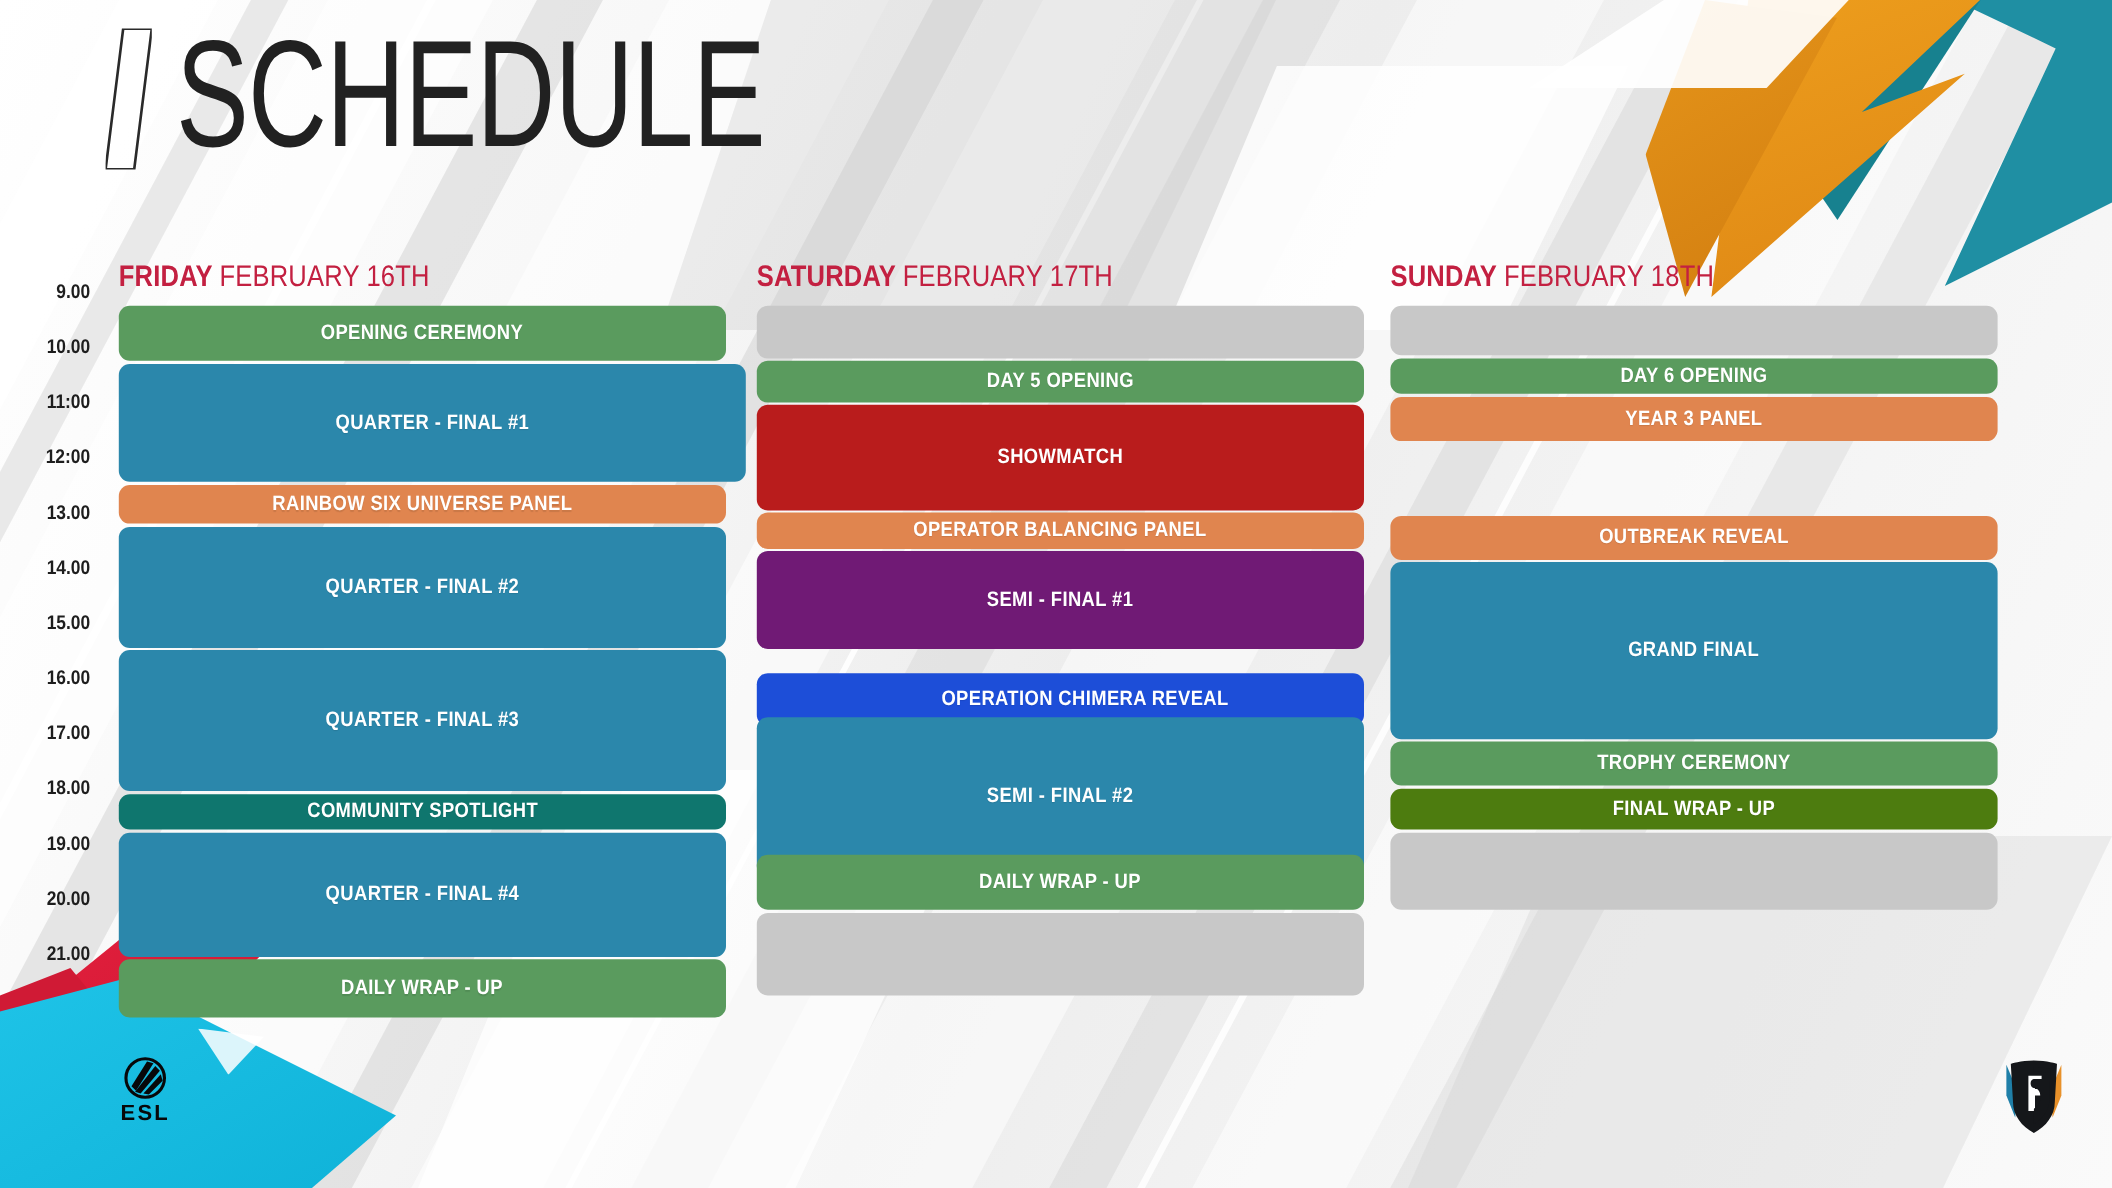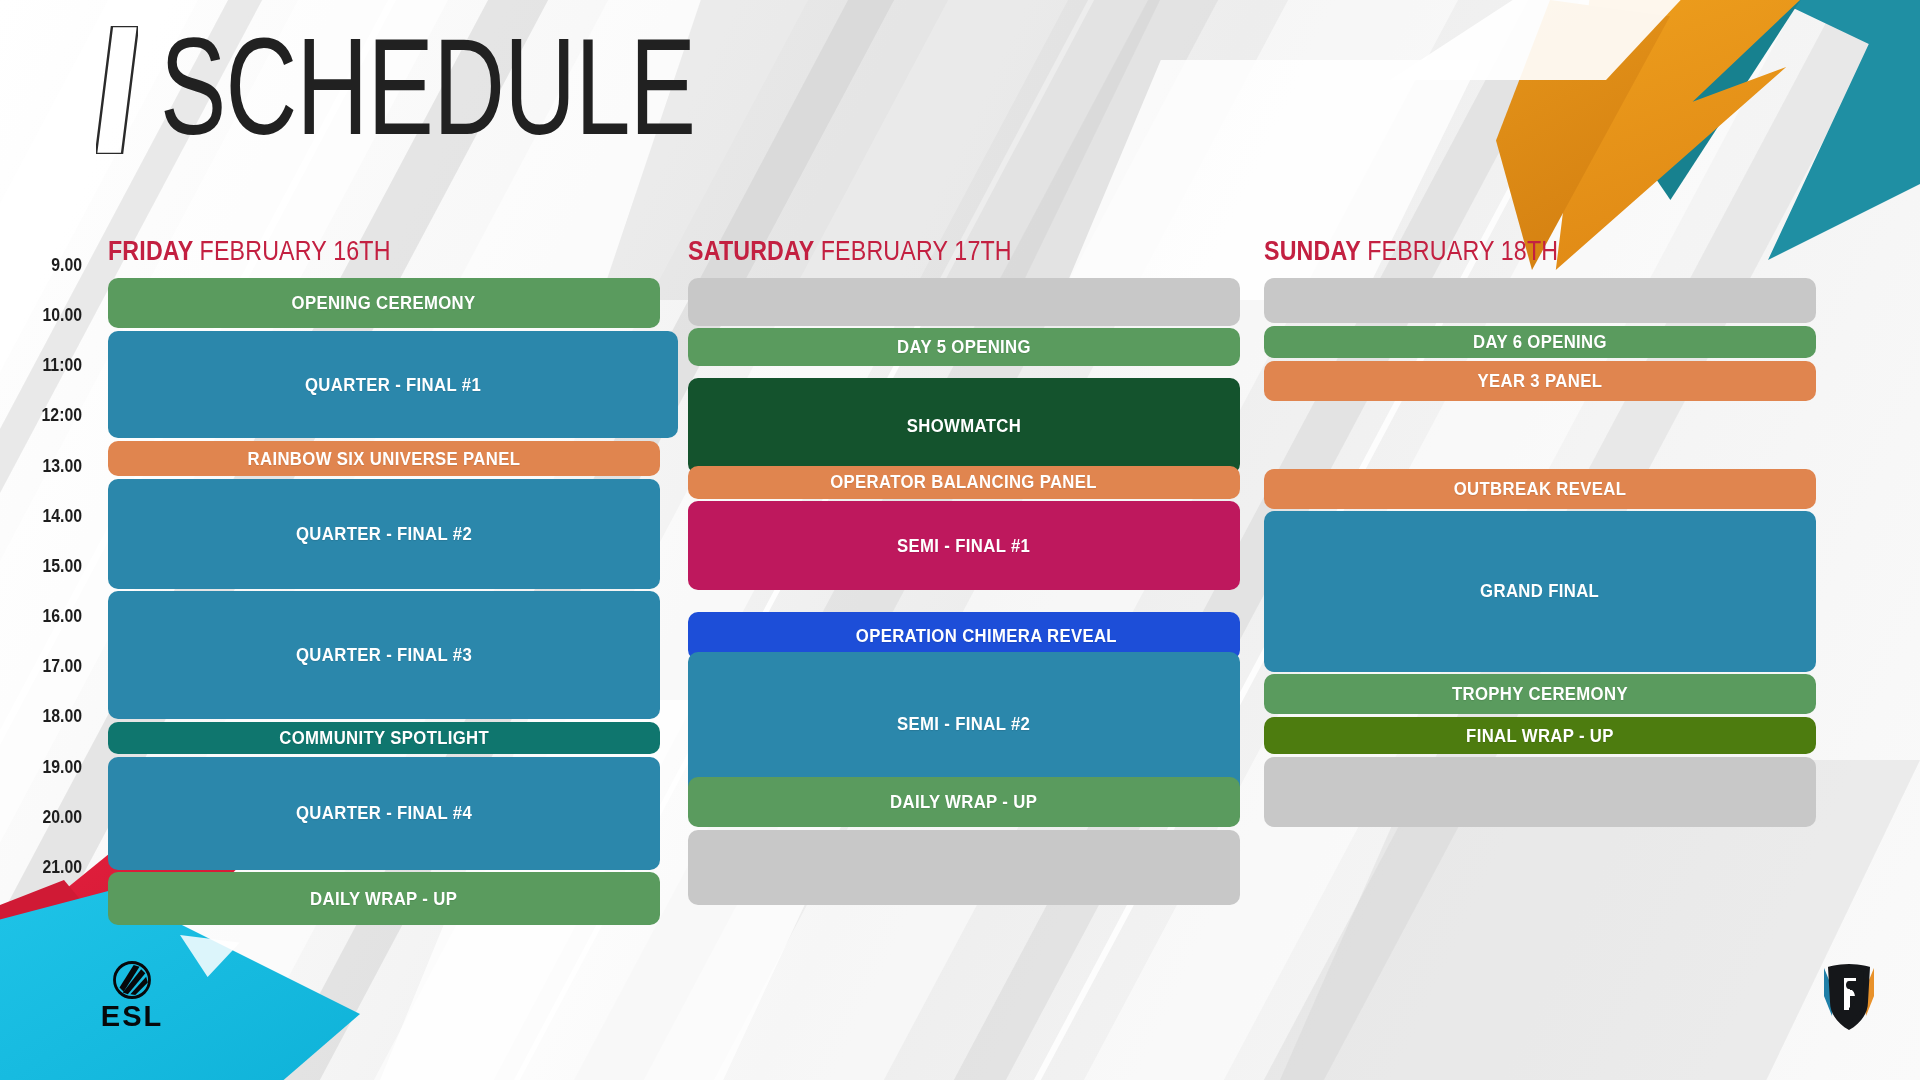--- a/index.html
+++ b/index.html
@@ -52,21 +52,21 @@
           font-family:"Liberation Sans Narrow","Liberation Sans",sans-serif;
           font-weight:700; font-size:18px; color:#1d1d1d;
           transform:scaleX(0.88); transform-origin:right center;
           white-space:nowrap; }
 
   
   #esl-logo { position:absolute; left:84px; top:960px; width:96px; z-index:7;
               display:flex; flex-direction:column; align-items:center; }
   #esl-mark { width:40px; height:40px; }
   #esl-word { font-family:"Liberation Sans","DejaVu Sans",sans-serif;
-              font-weight:700; font-size:29px; color:#07080a;
+              font-weight:700; font-size:20px; color:#07080a;
               letter-spacing:2px; margin-top:2px; line-height:1; }
   #r6-logo { position:absolute; right:42px; top:962px; width:58px; height:70px; z-index:7; }
 </style>
 </head>
 <body>
 
 <div id="bg">
 
   <div class="streak" style="left:140px;  top:-60px;  width:90px;  height:1200px; background:rgba(255,255,255,.75);"></div>
   <div class="streak" style="left:260px;  top:-60px;  width:34px;  height:1200px; background:rgba(216,216,216,.55);"></div>
@@ -166,27 +166,27 @@
       <span class="blk-label">QUARTER - FINAL #4</span>
     </div>
     <div class="blk" style="left: 108px; width: 552px; top: 872.337px; height: 52.6628px; background: rgb(90, 155, 94); position: absolute;">
       <span class="blk-label">DAILY WRAP - UP</span>
     </div>
     <div class="col-head" style="position: absolute; left: 688px; top: 236px;"><b>SATURDAY </b><span>FEBRUARY 17TH</span></div>
     <div class="blk" style="left: 688px; width: 552px; top: 278px; height: 47.6473px; background: rgb(200, 200, 200); position: absolute;"></div>
     <div class="blk" style="left: 688px; width: 552px; top: 328.155px; height: 37.6163px; background: rgb(90, 155, 94); position: absolute;">
       <span class="blk-label">DAY 5 OPENING</span>
     </div>
-    <div class="blk" style="left: 688px; width: 552px; top: 368.279px; height: 95.2946px; background: #14532d; position: absolute; margin-top: 10px;">
+    <div class="blk" style="left: 688px; width: 552px; top: 368.279px; height: 95.2946px; background: #b91c1c; position: absolute;">
       <span class="blk-label">SHOWMATCH</span>
     </div>
     <div class="blk" style="left: 688px; width: 552px; top: 466.081px; height: 32.6008px; background: rgb(224, 133, 79); position: absolute;">
       <span class="blk-label">OPERATOR BALANCING PANEL</span>
     </div>
-    <div class="blk" style="left: 688px; width: 552px; top: 501.19px; height: 89px; background: #be185d; position: absolute;">
+    <div class="blk" style="left: 688px; width: 552px; top: 501.19px; height: 89px; background: #701a75; position: absolute;">
       <span class="blk-label">SEMI - FINAL #1</span>
     </div>
     <div class="blk" style="left: 688px; width: 552px; top: 611.531px; height: 48px; background: #1d4ed8; position: absolute; padding-left: 44px;">
       <span class="blk-label">OPERATION CHIMERA REVEAL</span>
     </div>
     <div class="blk" style="left: 688px; width: 552px; top: 651.655px; height: 145px; background: rgb(43, 135, 171); position: absolute;">
       <span class="blk-label">SEMI - FINAL #2</span>
     </div>
     <div class="blk" style="left: 688px; width: 552px; top: 777.043px; height: 50.155px; background: rgb(90, 155, 94); position: absolute;">
       <span class="blk-label">DAILY WRAP - UP</span>

